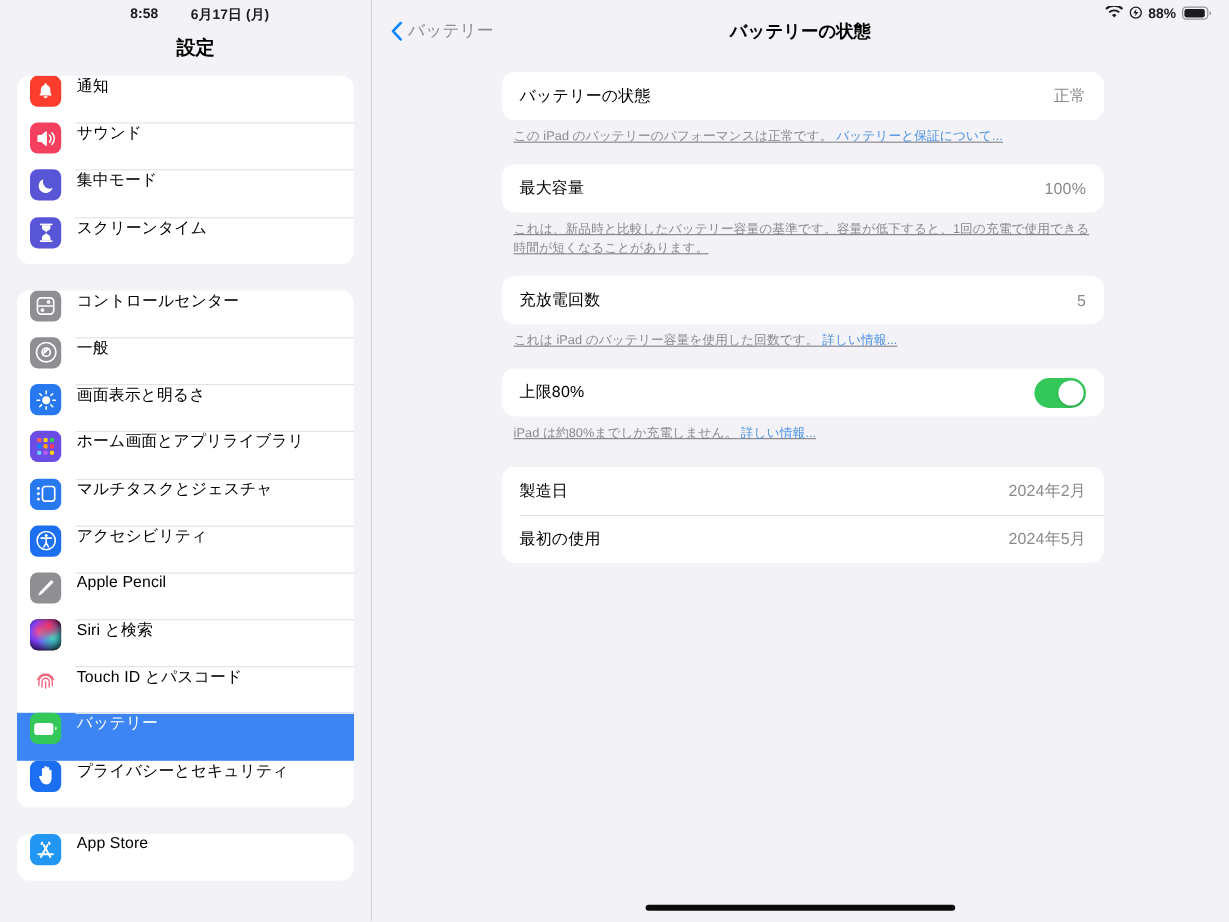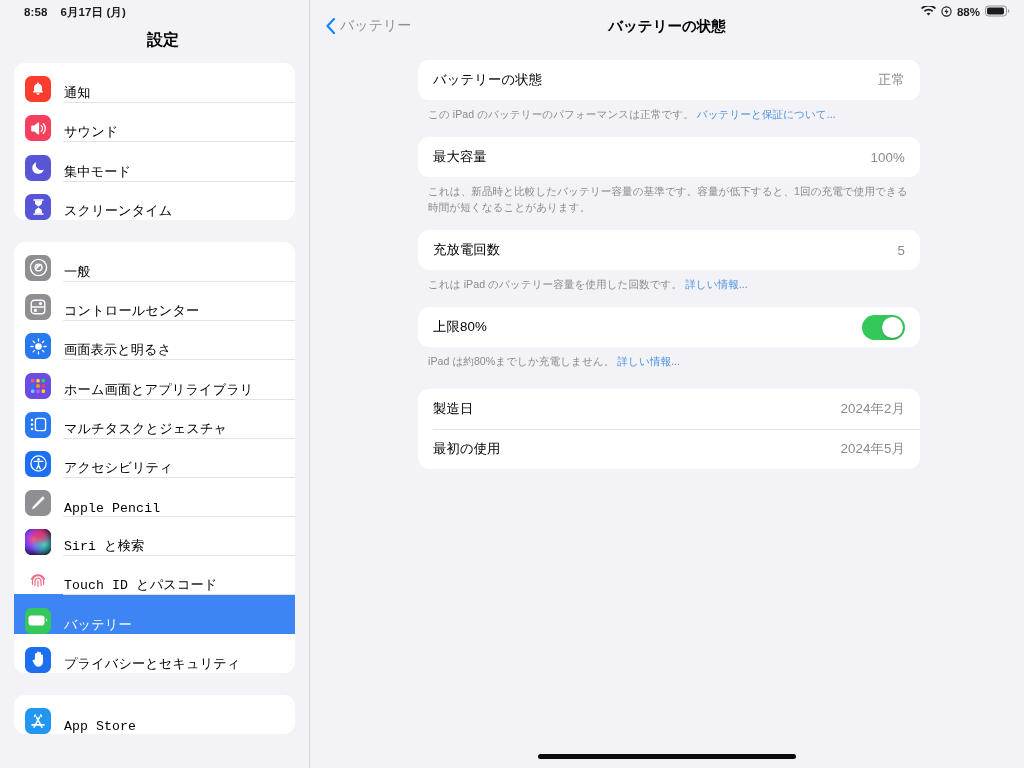--- a/index.html
+++ b/index.html
@@ -15,35 +15,36 @@
   
   .sidebar {
     width: 310px; height: 768px;
     background: #f2f2f7;
     border-right: 1px solid #d5d5da;
     display: flex; flex-direction: column;
     position: relative;
     overflow: hidden;
   }
   .status-left {
-    height: 20px; display: flex; align-items: center; gap: 13px;
+    height: 20px; display: flex; align-items: center; gap: 27px;
     padding: 4px 0 0 24px; font-size: 11.5px; font-weight: 700; color: #1c1c1e;
     letter-spacing: .1px;
+    justify-content: center;
   }
   .sb-title {
     text-align: center; font-size: 16px; font-weight: 700; color: #000;
     padding: 10px 0 12px 17px;
   }
   .sb-scroll { flex: 1; padding: 0 14px; overflow: hidden; }
   .group {
     background: #fff; border-radius: 11px; overflow: hidden; margin-bottom: 22px;
   }
   .row {
-    display: flex; align-items: flex-end; height: 39.2px; padding: 0 10px 0 11px;
-    position: relative; cursor: default; font-family: Liberation Mono, monospace;
+    display: flex; align-items: flex-start; height: 39.2px; padding: 0 10px 0 11px;
+    position: relative; cursor: default;
   }
   .row + .row::before {
     content: ""; position: absolute; left: 49px; right: 0; top: 0; height: 1px;
     background: #e3e3e6;
   }
   .row.selected { background: #3d85f5; }
   .row.selected + .row::before { background: transparent; }
   .row-icon {
     width: 26px; height: 26px; border-radius: 6.5px; flex: none;
     display: flex; align-items: center; justify-content: center;
@@ -85,21 +86,21 @@
     height: 40px; padding: 0 15px; position: relative;
   }
   .c-row + .c-row::before {
     content: ""; position: absolute; left: 15px; right: 0; top: 0; height: 1px;
     background: #e3e3e6;
   }
   .c-label { font-size: 13.3px; color: #000; letter-spacing: .15px; }
   .c-value { font-size: 13.3px; color: #8a8a8e; letter-spacing: .15px; }
   .footnote {
     font-size: 10.6px; color: #8a8a8e; line-height: 1.45;
-    padding: 7px 8px 0 10px; letter-spacing: .05px;
+    padding: 7px 8px 0 10px; letter-spacing: .05px; text-decoration: underline;
   }
   .footnote .lnk { color: #4a90e2; cursor: pointer; }
   .gap { height: 15px; }
   .gap-lg { height: 19px; }
 
   
   .toggle {
     width: 43px; height: 25px; border-radius: 13px; background: #34c759;
     position: relative; cursor: pointer; flex: none;
   }
@@ -164,40 +165,40 @@
               <span class="row-icon" style="background: rgb(88, 86, 214);">
                 <svg width="13" height="16" viewBox="0 0 13 16">
                   <path d="M2 1h9M2 15h9" stroke="#fff" stroke-width="1.5" stroke-linecap="round"></path>
                   <path d="M3 1.7v2.6c0 1.6 3.5 2.4 3.5 3.7 0-1.3 3.5-2.1 3.5-3.7V1.7zM3 14.3v-2.6c0-1.6 3.5-2.4 3.5-3.7 0 1.3 3.5 2.1 3.5 3.7v2.6z" fill="#fff"></path>
                 </svg>
               </span>
               <span class="row-label">スクリーンタイム</span>
             </div>
           </div>
           <div class="group">
-            <div class="row">
-              <span class="row-icon" style="background: rgb(142, 142, 147);">
-                <svg width="19" height="19" viewBox="0 0 19 19">
-                  <circle cx="9.5" cy="9.5" r="8.1" fill="none" stroke="#fff" stroke-width="1.4"></circle>
-                  <circle cx="9.5" cy="9.5" r="3.4" fill="none" stroke="#fff" stroke-width="1.4"></circle>
-                  <path d="M11.9 7.1 6.4 12.6l1.3-5.1 5.1-1.3z" fill="#fff"></path>
-                </svg>
-              </span>
-              <span class="row-label">一般</span>
-            </div>
             <div class="row">
               <span class="row-icon" style="background: rgb(142, 142, 147);">
                 <svg width="16" height="16" viewBox="0 0 16 16">
                   <rect x="1.2" y="1.2" width="13.6" height="13.6" rx="3.2" fill="none" stroke="#fff" stroke-width="1.4"></rect>
                   <path d="M1.4 8h13.2" stroke="#fff" stroke-width="1.3"></path>
                   <circle cx="10.5" cy="4.6" r="1.6" fill="#fff"></circle>
                   <circle cx="5.4" cy="11.4" r="1.6" fill="#fff"></circle>
                 </svg>
               </span>
               <span class="row-label">コントロールセンター</span>
+            </div>
+            <div class="row">
+              <span class="row-icon" style="background: rgb(142, 142, 147);">
+                <svg width="19" height="19" viewBox="0 0 19 19">
+                  <circle cx="9.5" cy="9.5" r="8.1" fill="none" stroke="#fff" stroke-width="1.4"></circle>
+                  <circle cx="9.5" cy="9.5" r="3.4" fill="none" stroke="#fff" stroke-width="1.4"></circle>
+                  <path d="M11.9 7.1 6.4 12.6l1.3-5.1 5.1-1.3z" fill="#fff"></path>
+                </svg>
+              </span>
+              <span class="row-label">一般</span>
             </div>
             <div class="row">
               <span class="row-icon" style="background: rgb(40, 120, 240);">
                 <svg width="17" height="17" viewBox="0 0 17 17">
                   <circle cx="8.5" cy="8.5" r="3.3" fill="#fff"></circle>
                   <g stroke="#fff" stroke-width="1.3" stroke-linecap="round">
                     <path d="M8.5 .9v2.1M8.5 14v2.1M.9 8.5h2.1M14 8.5h2.1M3.1 3.1l1.5 1.5M12.4 12.4l1.5 1.5M3.1 13.9l1.5-1.5M12.4 4.6l1.5-1.5"></path>
                   </g>
                 </svg>
               </span>

